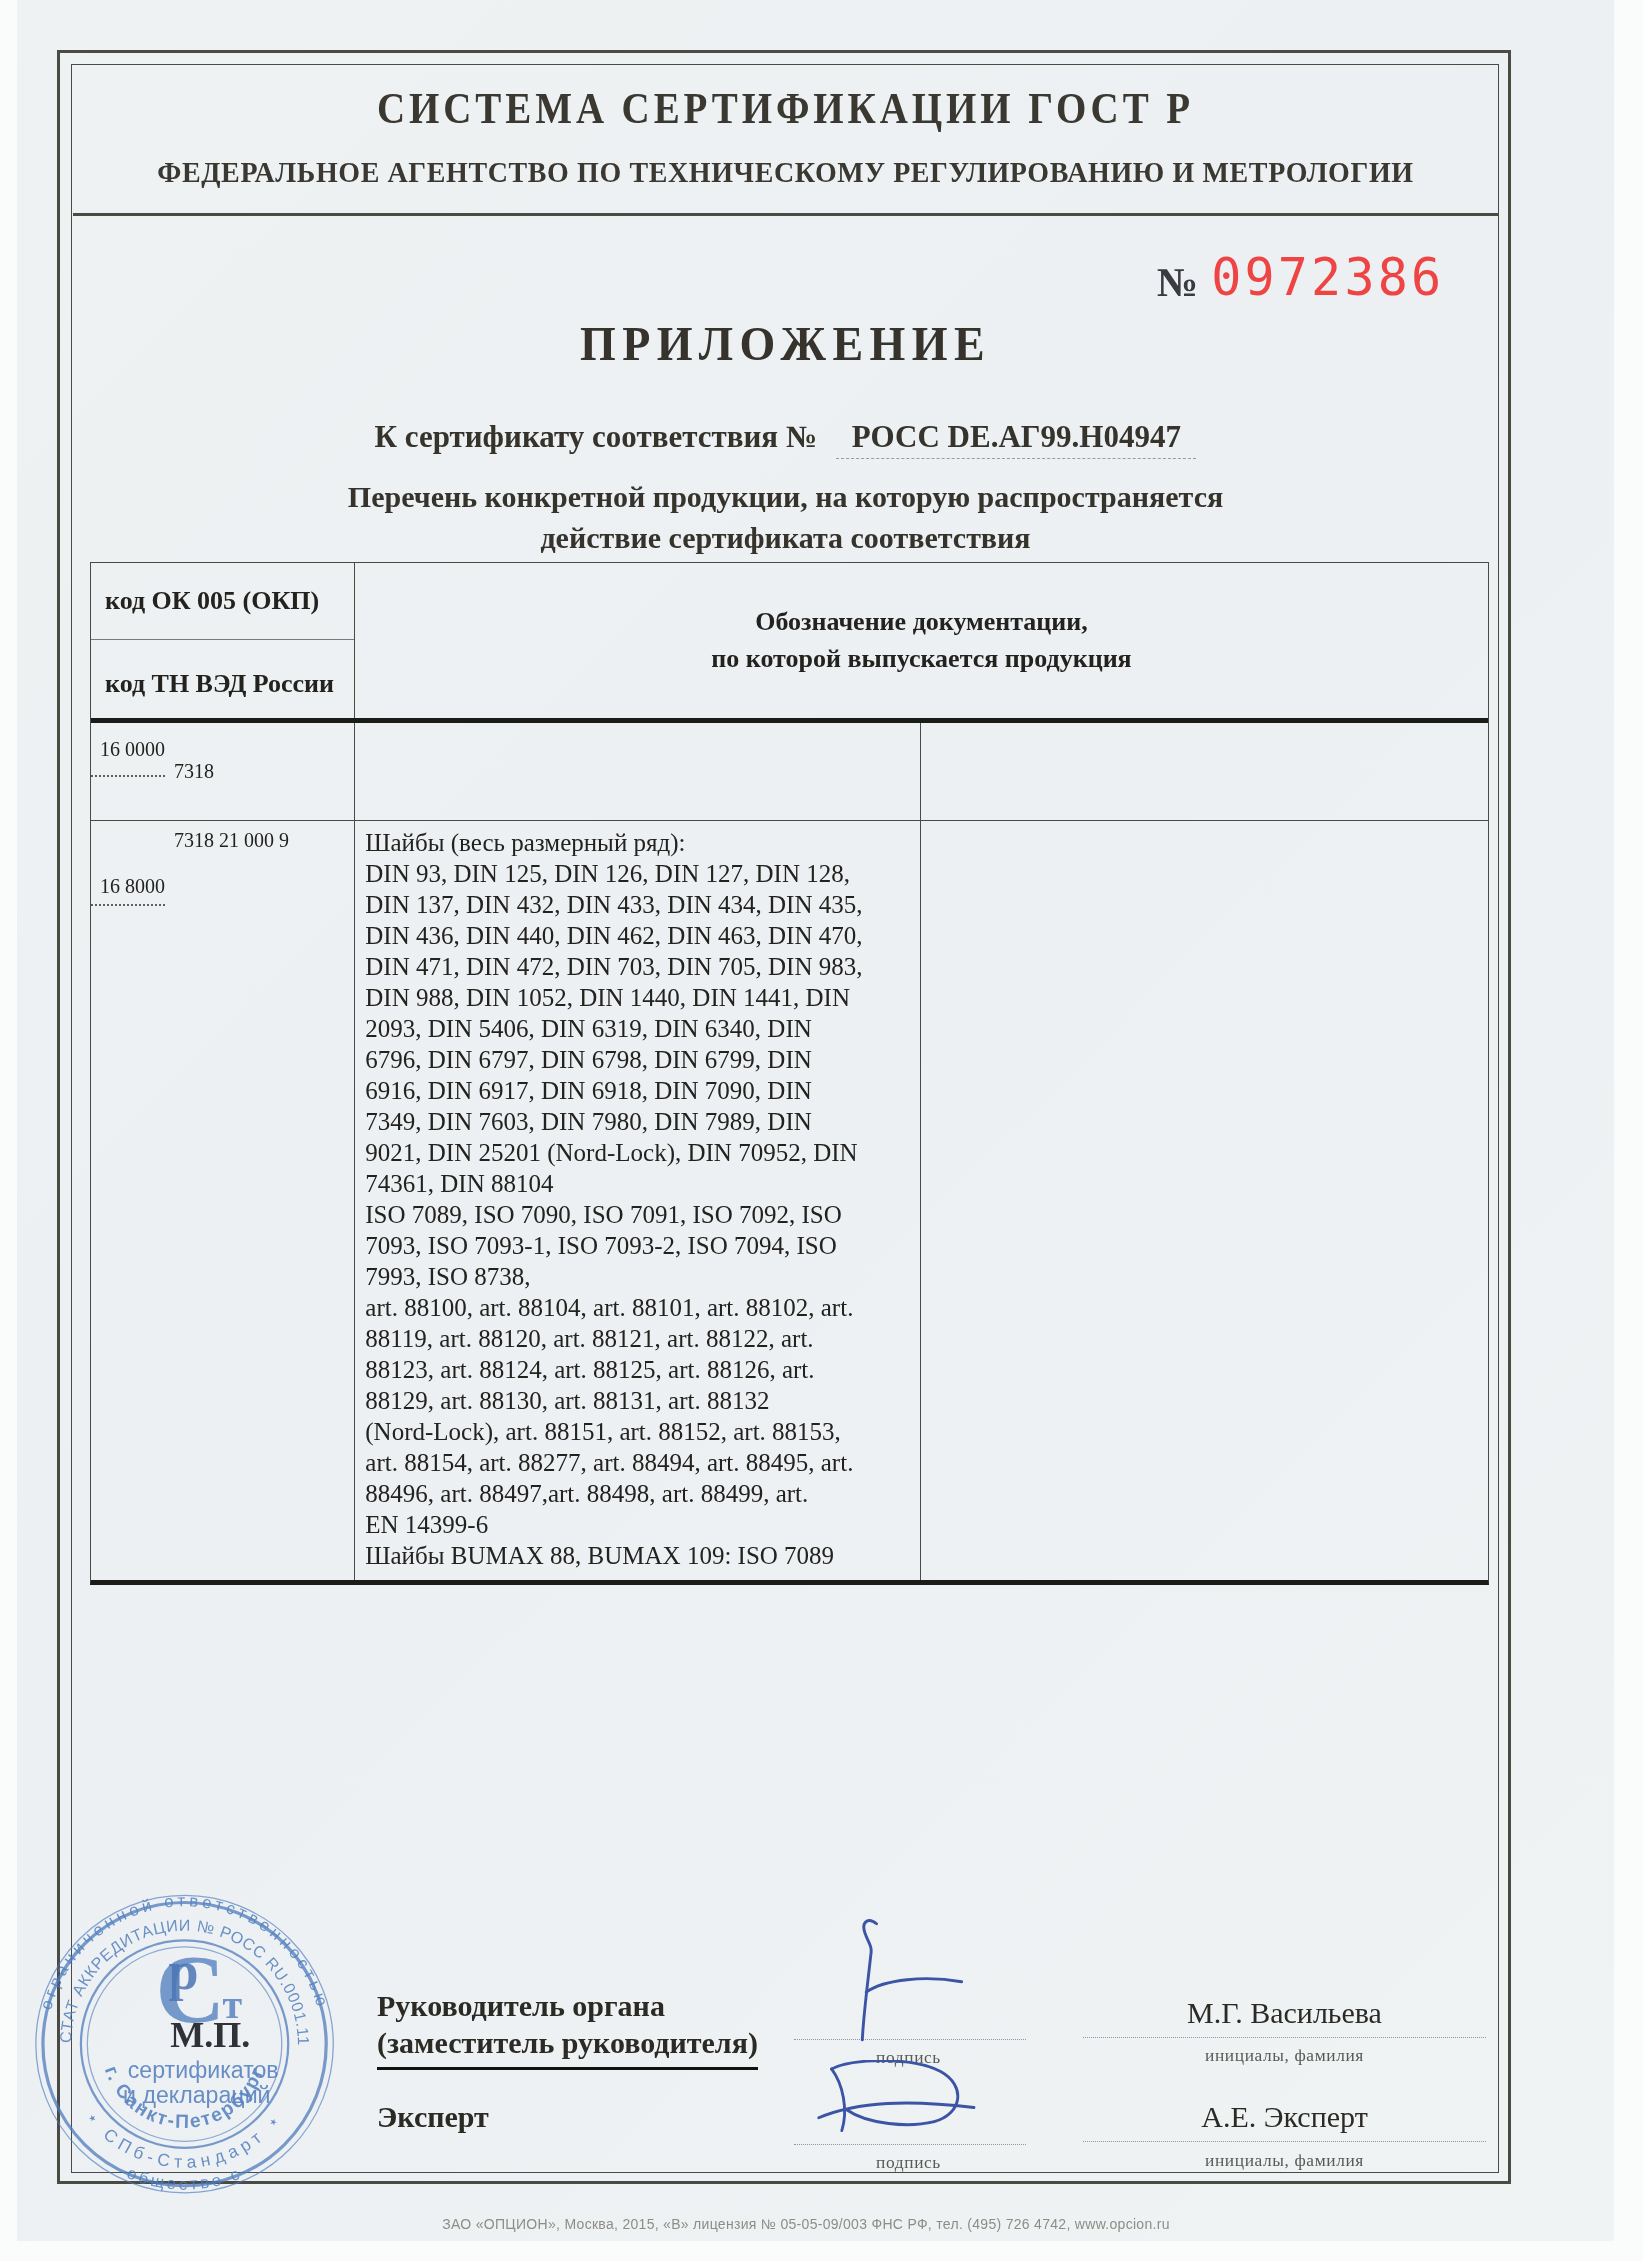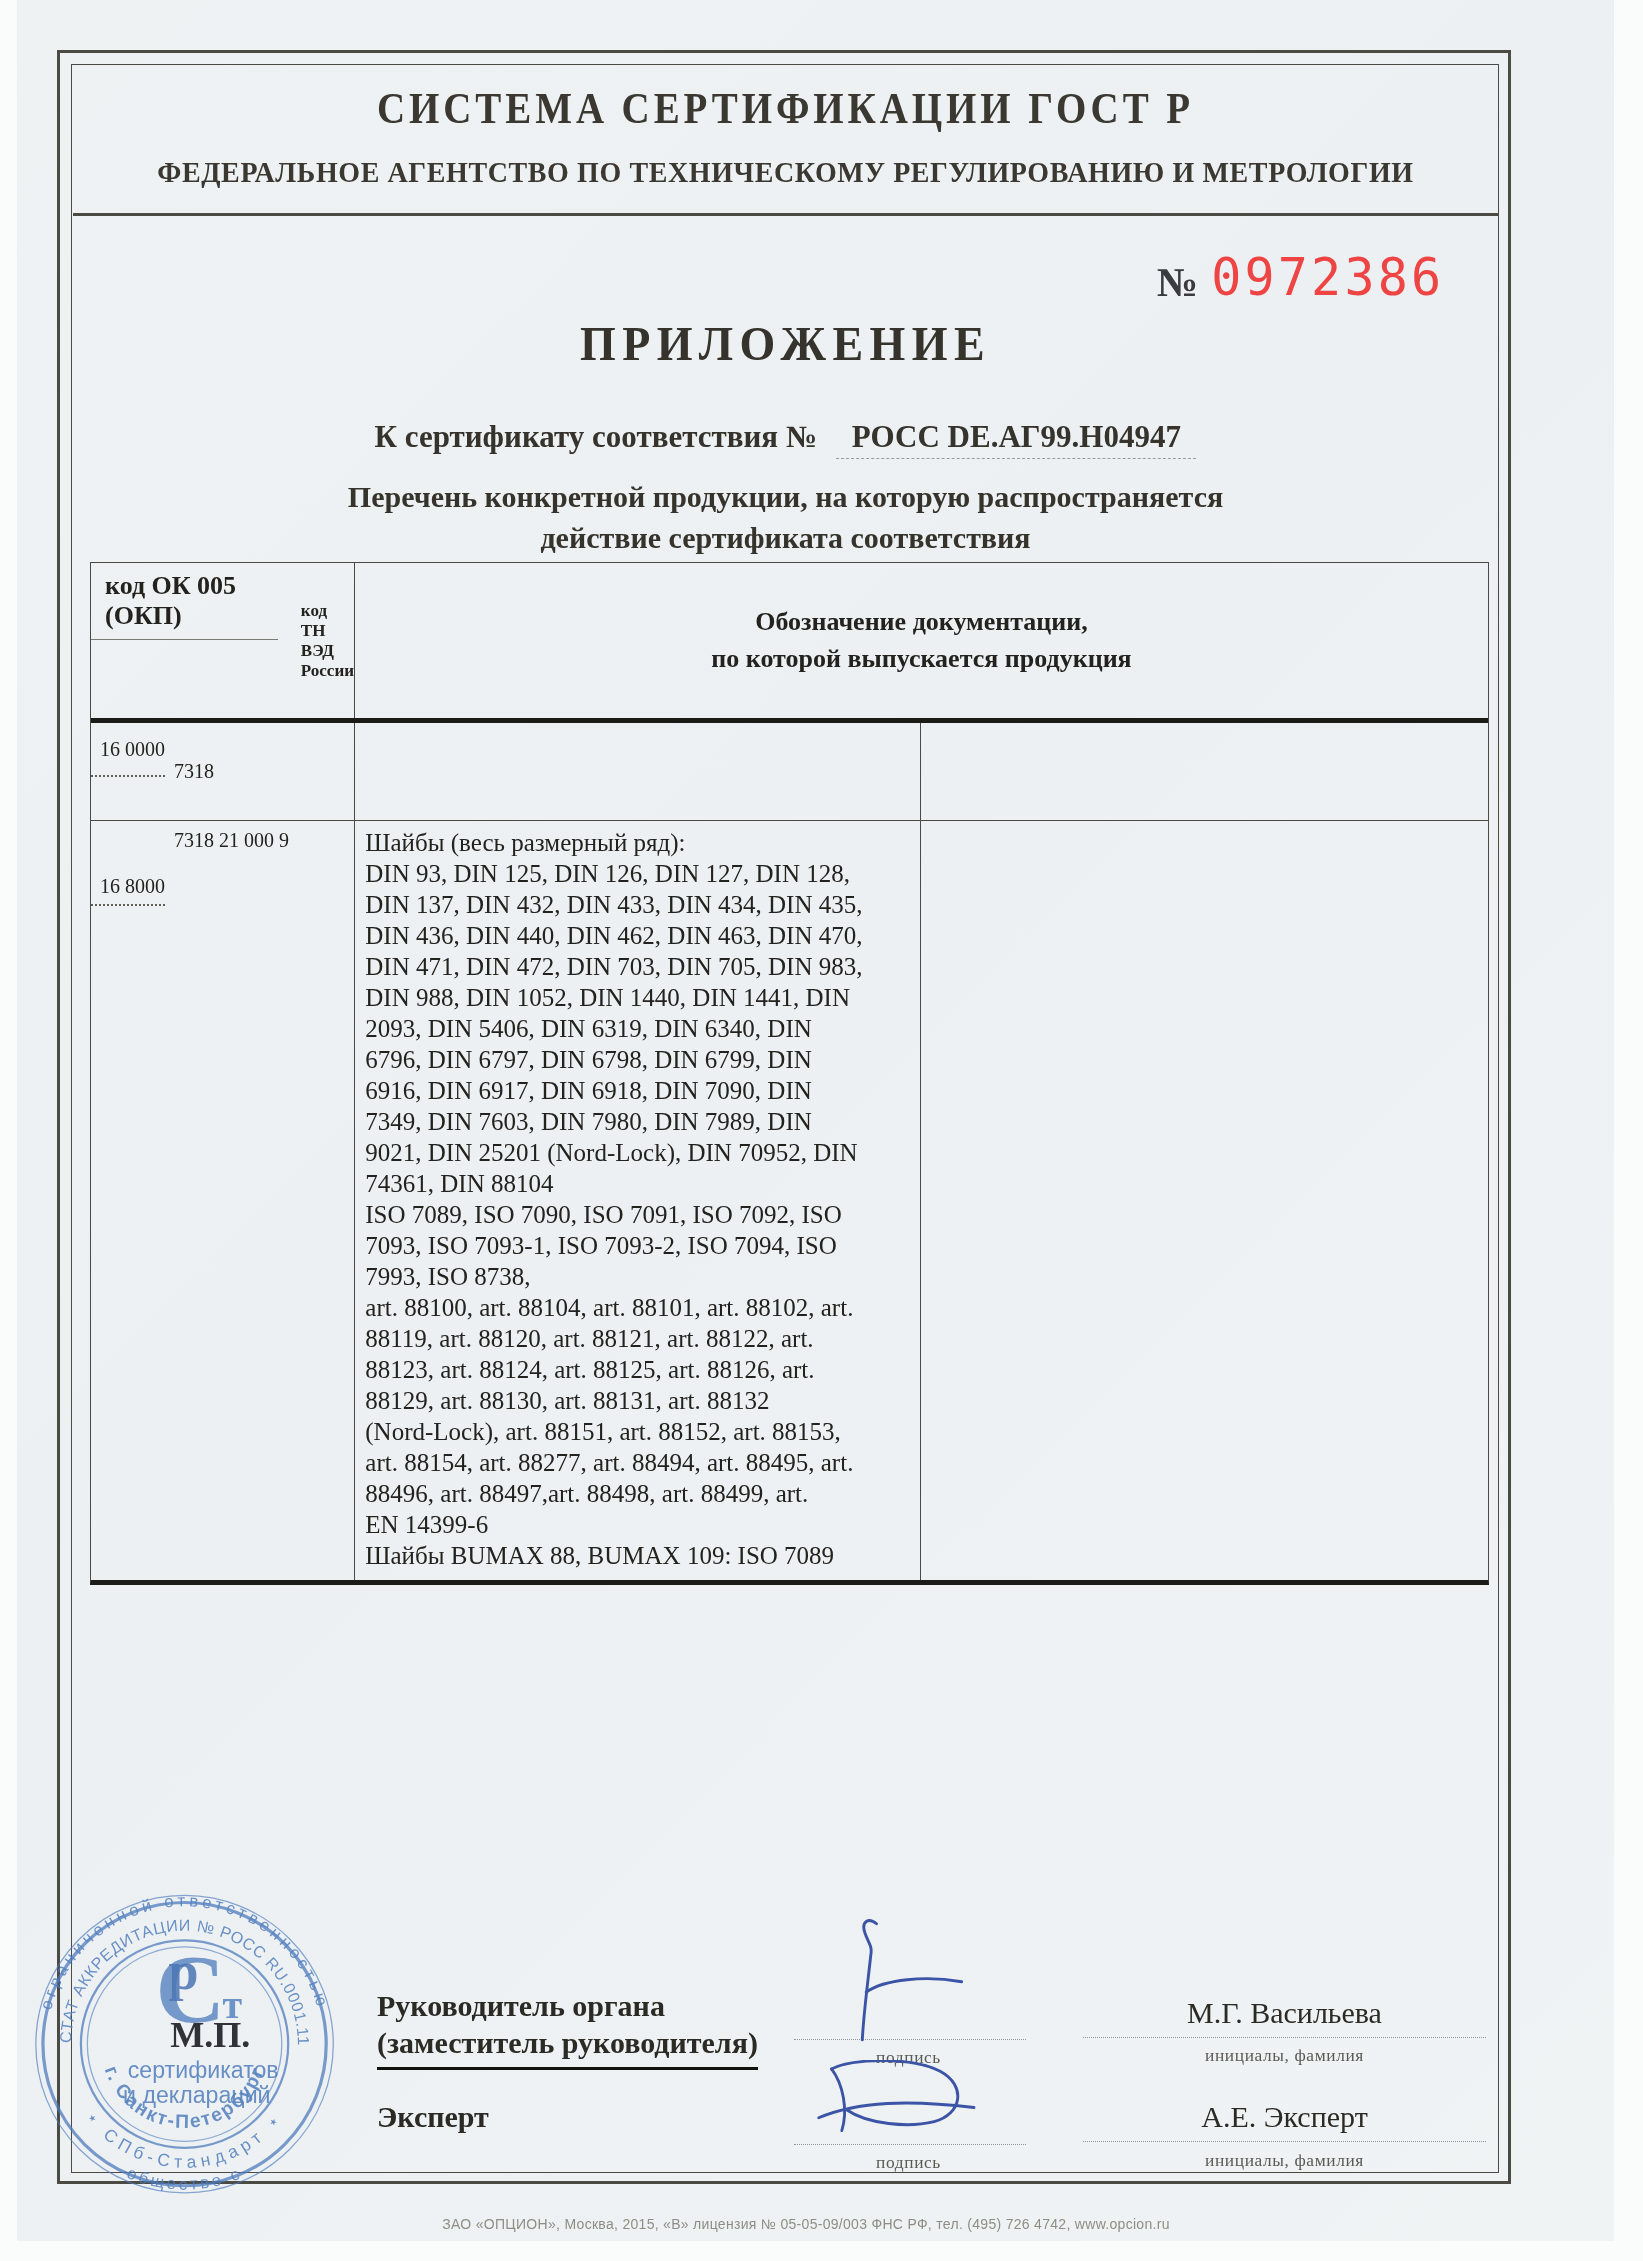--- a/index.html
+++ b/index.html
@@ -38,23 +38,23 @@
   .subtitle2{top:521px;font-size:30px;font-weight:bold;color:#35332c;}
 
   .ptable{
     position:absolute;left:90px;top:562px;width:1399px;box-sizing:border-box;
     border:1.9px solid #4a4943;border-bottom:5.2px solid #1b1b17;color:#23221e;
   }
   .thead{display:flex;border-bottom:5.2px solid #1b1b17;height:155px;}
   .col-1{width:264px;border-right:1.9px solid #4a4943;box-sizing:border-box;}
   .col-2{width:566px;border-right:1.9px solid #4a4943;box-sizing:border-box;}
   .col-3{flex:1;}
-  .thead .col-1{display:flex;flex-direction:row;gap:9px;}
+  .thead .col-1{display:flex;flex-direction:column;gap:9px;}
   .c1top{height:76px;border-bottom:1.9px solid #7b7b75;display:flex;align-items:center;padding-left:14px;font-weight:bold;font-size:26px;}
-  .c1bot{flex:1;display:flex;align-items:center;padding-left:14px;font-weight:bold;font-size:17px;}
+  .c1bot{flex:1;display:flex;align-items:center;padding-left:14px;font-weight:bold;font-size:26px;}
   .hcell{display:flex;align-items:center;justify-content:center;text-align:center;
          font-weight:bold;font-size:26px;line-height:1.4;white-space:pre-line;}
   .trow{display:flex;}
   .row1{height:97px;border-bottom:1.9px solid #4a4943;}
   .codes{display:flex;flex-direction:row;font-size:20px;}
   .code-top{height:54px;display:flex;align-items:center;padding-left:9px;border-bottom:2.6px dotted #5f5f58;box-sizing:border-box;}
   .code-bot{flex:1;display:flex;align-items:center;padding-left:9px;}
   .row2 .code-top{height:85px;align-items:flex-end;padding-bottom:6.4px;}
   .row2 .code-bot{flex:0 0 auto;padding-top:7.7px;align-items:flex-start;}
   .product-list{padding:6.4px 6.4px 9px 10.3px;font-size:25px;line-height:31px;}

